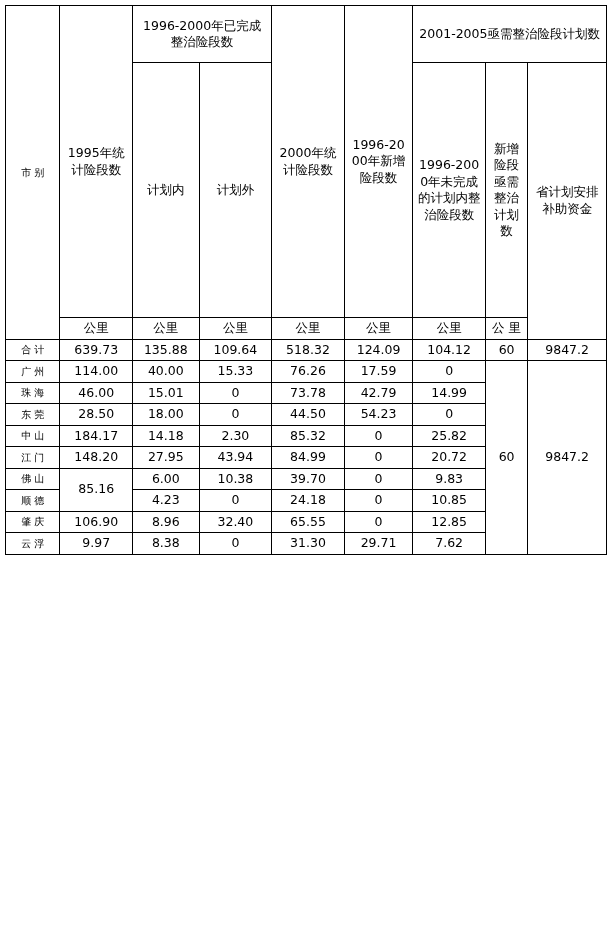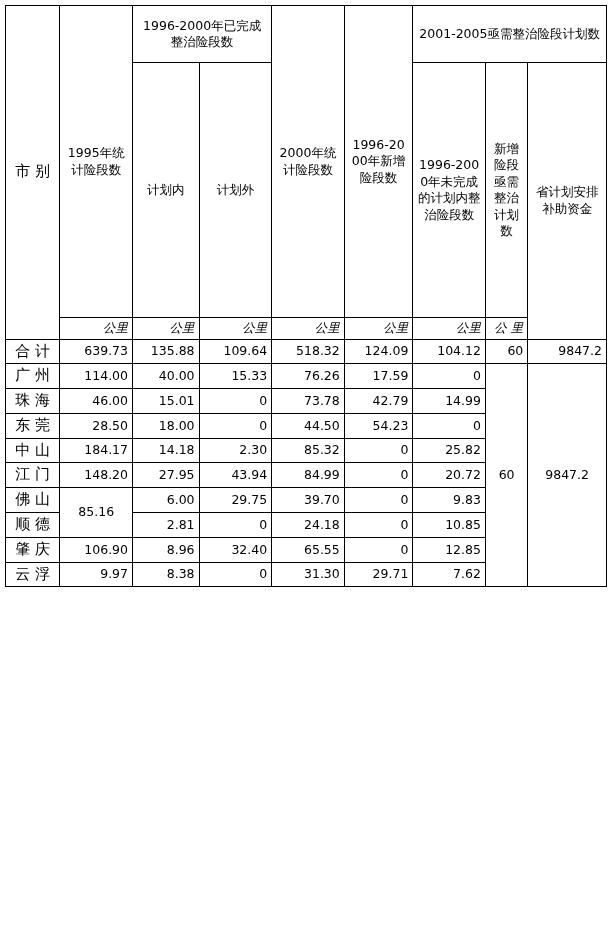--- a/index.html
+++ b/index.html
@@ -32,28 +32,28 @@
     padding: 2px 4px;
     vertical-align: middle;
     line-height: 1.32;
     word-break: break-all;
   }
   
   .vtext {
     text-align: center;
     line-height: 1.45;
   }
-  .unit { text-align: right; padding-left: 6px; font-style: italic; }
+  .unit { text-align: center; padding-left: 6px; }
   .rowlbl {
     text-align: center;
-    font-size: 15px;
+    font-size: 10px;
     line-height: 1.35;
   }
   .num {
-    text-align: right;
+    text-align: center;
     padding-left: 8px;
     font-size: 12.5px;
   }
   .bigcell {
     text-align: center;
     vertical-align: middle;
   }
   .topgroup {
     text-align: center;
     font-size: 12.5px;
@@ -167,29 +167,29 @@
       <td class="num">43.94</td>
       <td class="num">84.99</td>
       <td class="num">0</td>
       <td class="num">20.72</td>
     </tr>
 
     <tr>
       <td class="rowlbl">佛 山</td>
       <td rowspan="2" class="bigcell">85.16</td>
       <td class="num">6.00</td>
-      <td class="num">29.75</td>
+      <td class="num">10.38</td>
       <td class="num">39.70</td>
       <td class="num">0</td>
       <td class="num">9.83</td>
     </tr>
 
     <tr>
       <td class="rowlbl">顺 德</td>
-      <td class="num">2.81</td>
+      <td class="num">4.23</td>
       <td class="num">0</td>
       <td class="num">24.18</td>
       <td class="num">0</td>
       <td class="num">10.85</td>
     </tr>
 
     <tr>
       <td class="rowlbl">肇 庆</td>
       <td class="num">106.90</td>
       <td class="num">8.96</td>

